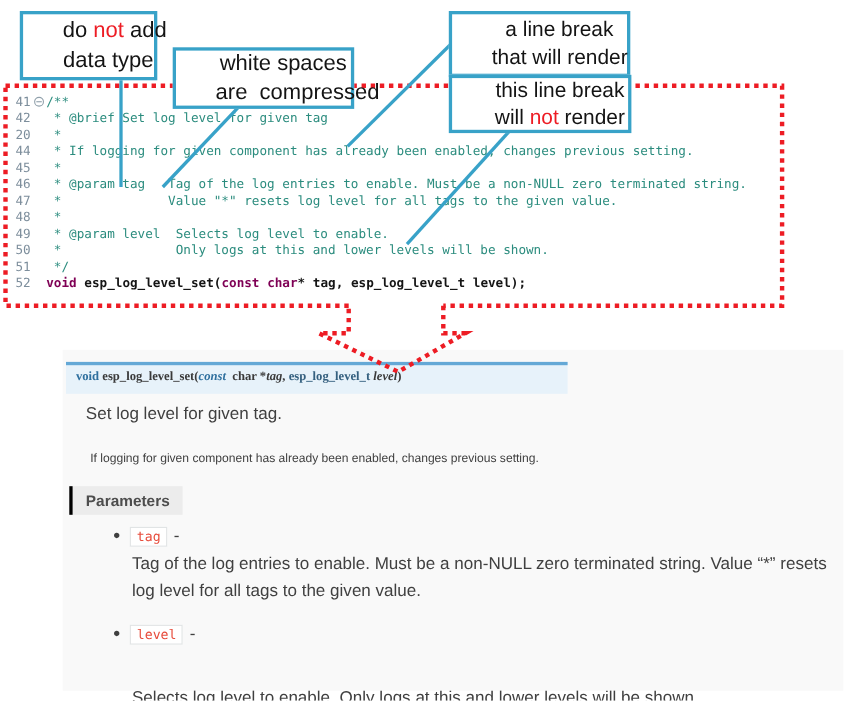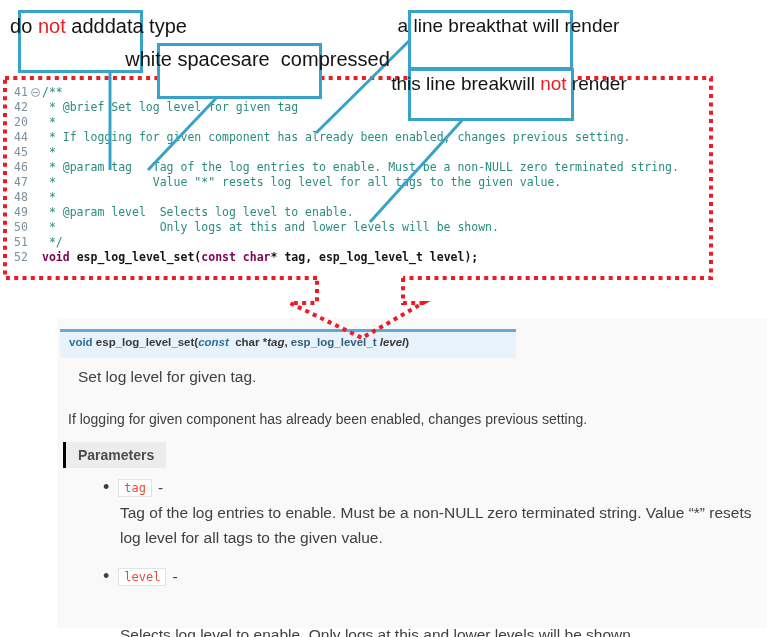--- a/index.html
+++ b/index.html
@@ -10,27 +10,27 @@
   }
   html,body{margin:0;padding:0;background:#fff;}
   #canvas{position:relative;width:767px;height:637px;overflow:hidden;
           font-family:"Liberation Sans",sans-serif;background:#fff;}
 
   
   #docs-panel{position:absolute;left:57px;top:318px;width:710px;height:310px;
               background:var(--docs-bg);z-index:0;color:var(--body-text);}
   #sigbar{position:absolute;left:3px;top:11px;width:447px;height:22px;
           background:var(--sig-bg);border-top:3px solid var(--sig-border);
-          font-family:Liberation Sans, sans-serif;font-size:11.5px;font-weight:bold;
+          font-family:Liberation Serif, serif;font-size:11.5px;font-weight:bold;
           padding:4px 0 0 9px;white-space:pre;color:#3a3a3a;}
   .sg-kw{color:var(--sig-blue);} .sg-kwi{color:var(--sig-blue);font-style:italic;}
   .sg-nm{color:#3a3a3a;} .sg-pl{color:#3a3a3a;}
   .sg-pi{color:#3a3a3a;font-style:italic;} .sg-ty{color:#35607f;}
   #brief{position:absolute;left:21px;top:50px;font-size:15.5px;margin:0;}
-  #desc{position:absolute;left:11px;top:93px;font-size:14px;margin:0;text-align:center;}
+  #desc{position:absolute;left:25px;top:93px;font-size:11px;margin:0;text-align:center;}
   #params-label{position:absolute;left:6px;top:124px;background:#ececec;
                 border-left:3px solid #000000;padding:5px 12px;font-weight:bold;
                 font-size:14px;color:#4d4d4d;}
   .prow{position:absolute;left:46px;display:flex;align-items:center;font-size:15.5px;}
   .bullet::before{content:"\2022";font-size:18px;}
   .prow .chip{margin-left:9px;}
   .chip{font-family:"DejaVu Sans Mono",monospace;font-size:12px;color:var(--chip-red);
         background:#fff;border:1px solid #e1e4e5;padding:1px 5px;}
   .dash{margin-left:6px;}
   .pdesc{position:absolute;left:63px;width:648px;font-size:15.5px;line-height:25px;margin:0;}
@@ -51,21 +51,21 @@
   .ct .c{color:var(--comment-teal);}
   .ct .k{color:var(--keyword-purple);font-weight:bold;}
   .ct .fn,.ct .d{color:#151515;font-weight:bold;}
 
   
   #overlay{position:absolute;left:0;top:0;z-index:4;pointer-events:none;}
 
   
   .callout{position:absolute;background:#fff;border:3px solid var(--callout-blue);
            text-align:center;color:#141414;z-index:5;box-sizing:border-box;
-           display:flex;flex-direction:row;justify-content:center;padding-left:36px;}
+           display:flex;flex-direction:column;justify-content:center;padding-left:36px;}
   .callout div{white-space:pre;}
   .callout .red{color:var(--red);}
   #cb1{left:18px;top:10px;width:125px;height:63px;font-size:20px;line-height:27px;}
   #cb2{left:157px;top:43px;width:165px;height:56px;font-size:20px;line-height:26px;}
   #cb3{left:408px;top:10px;width:165px;height:60px;font-size:19px;line-height:25px;}
   #cb4{left:408px;top:68px;width:166px;height:53px;font-size:19px;line-height:25px;}
 </style>
 </head>
 <body>
 

